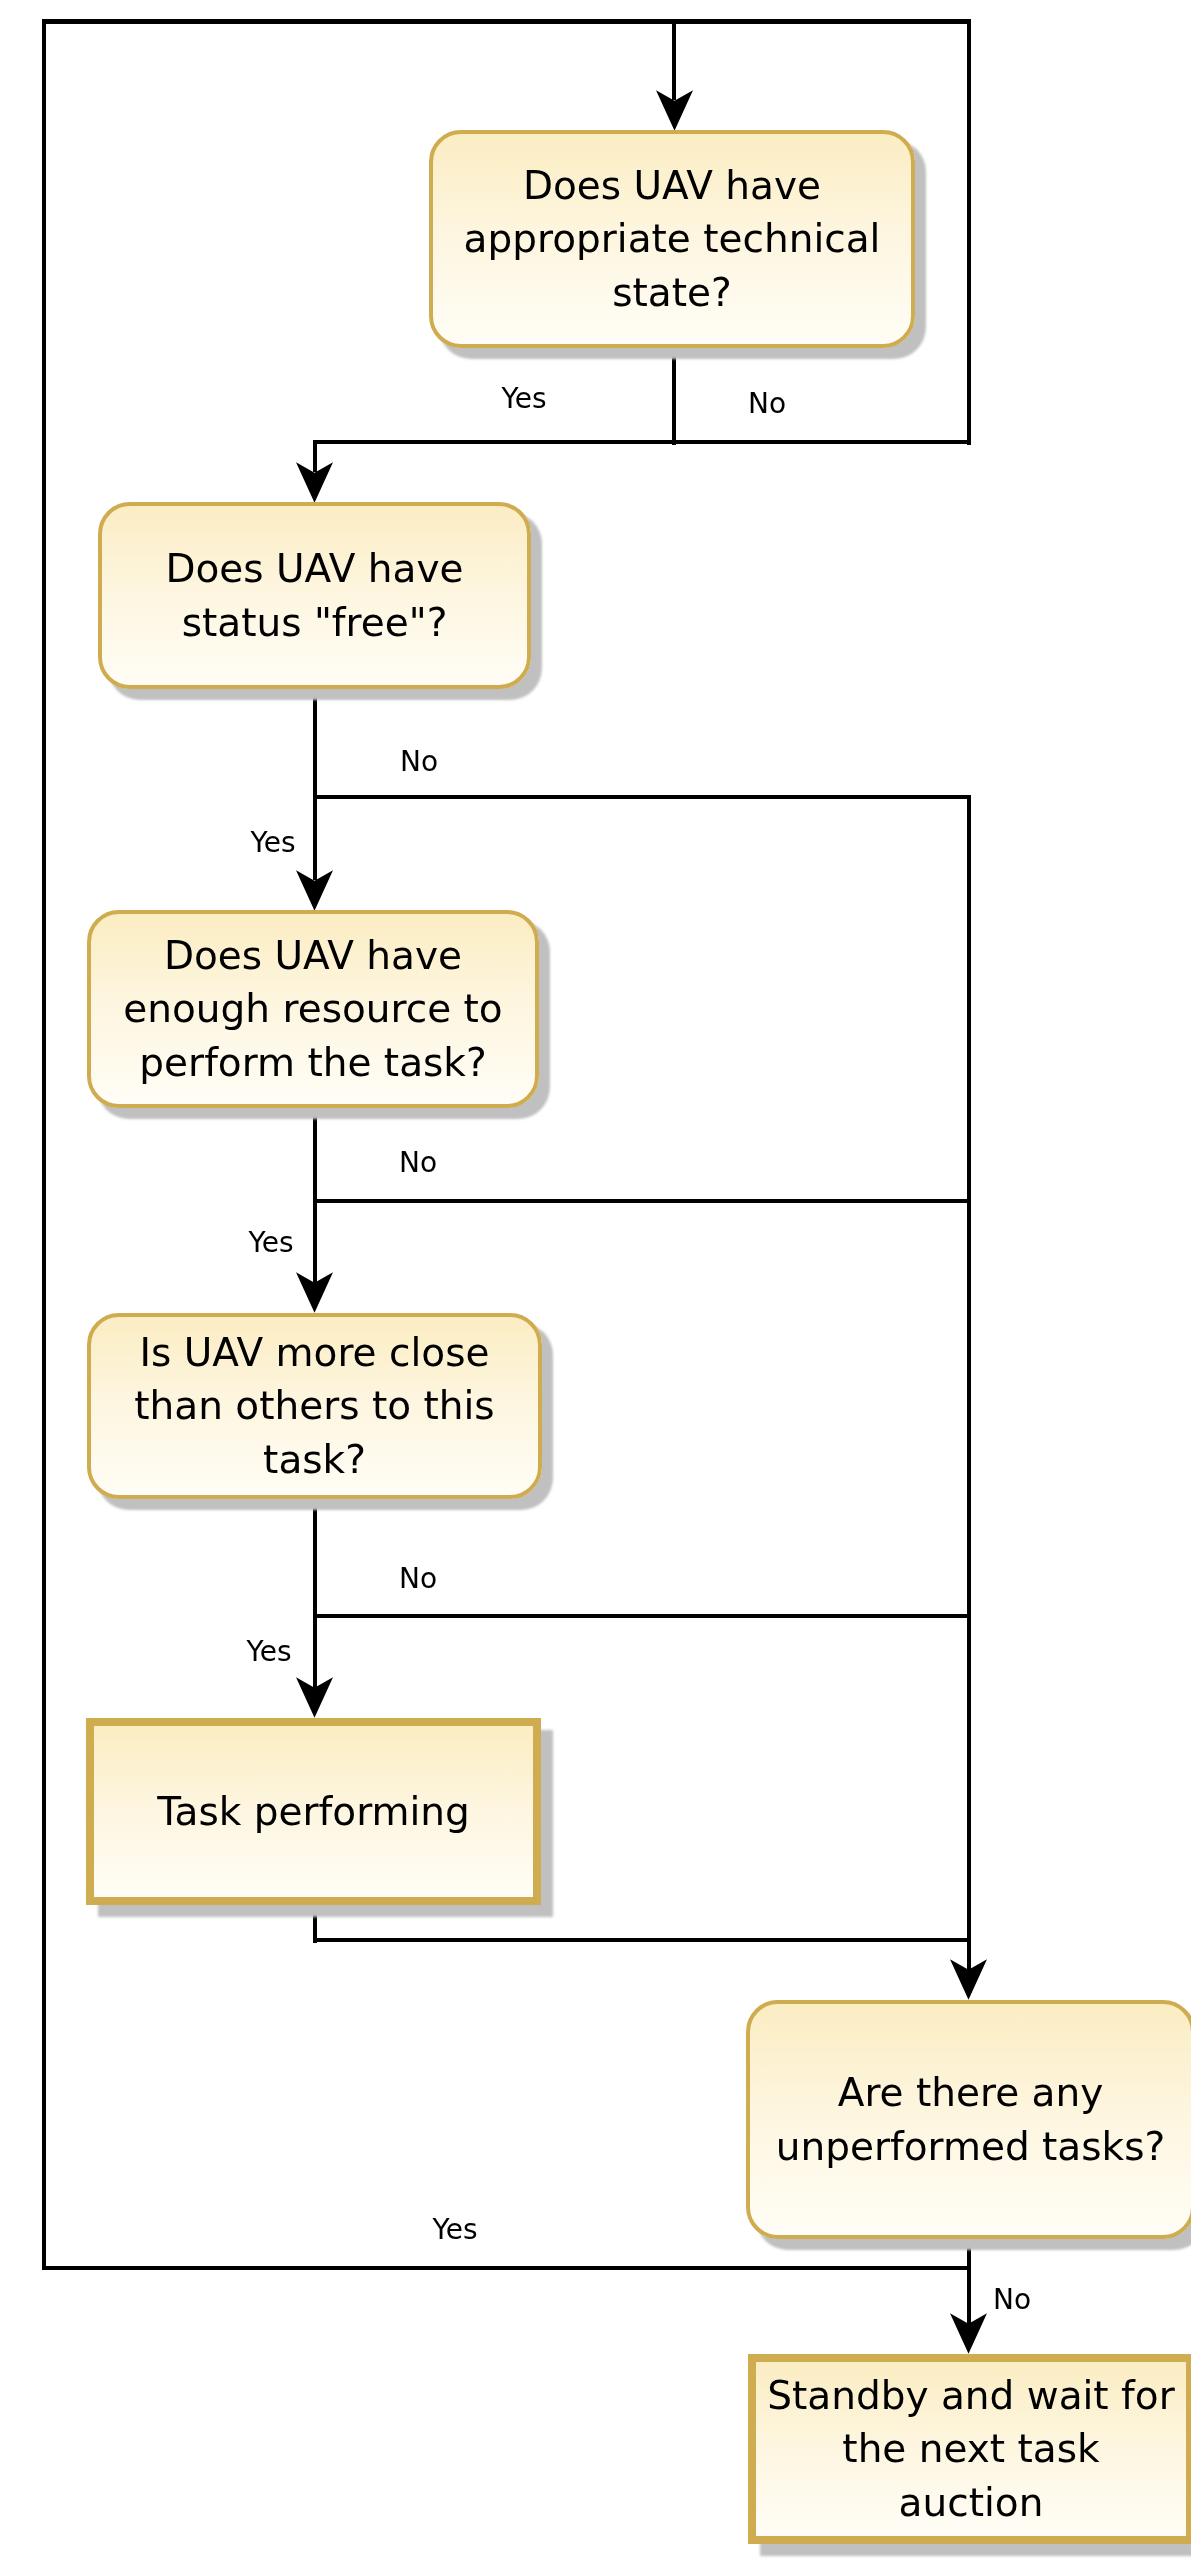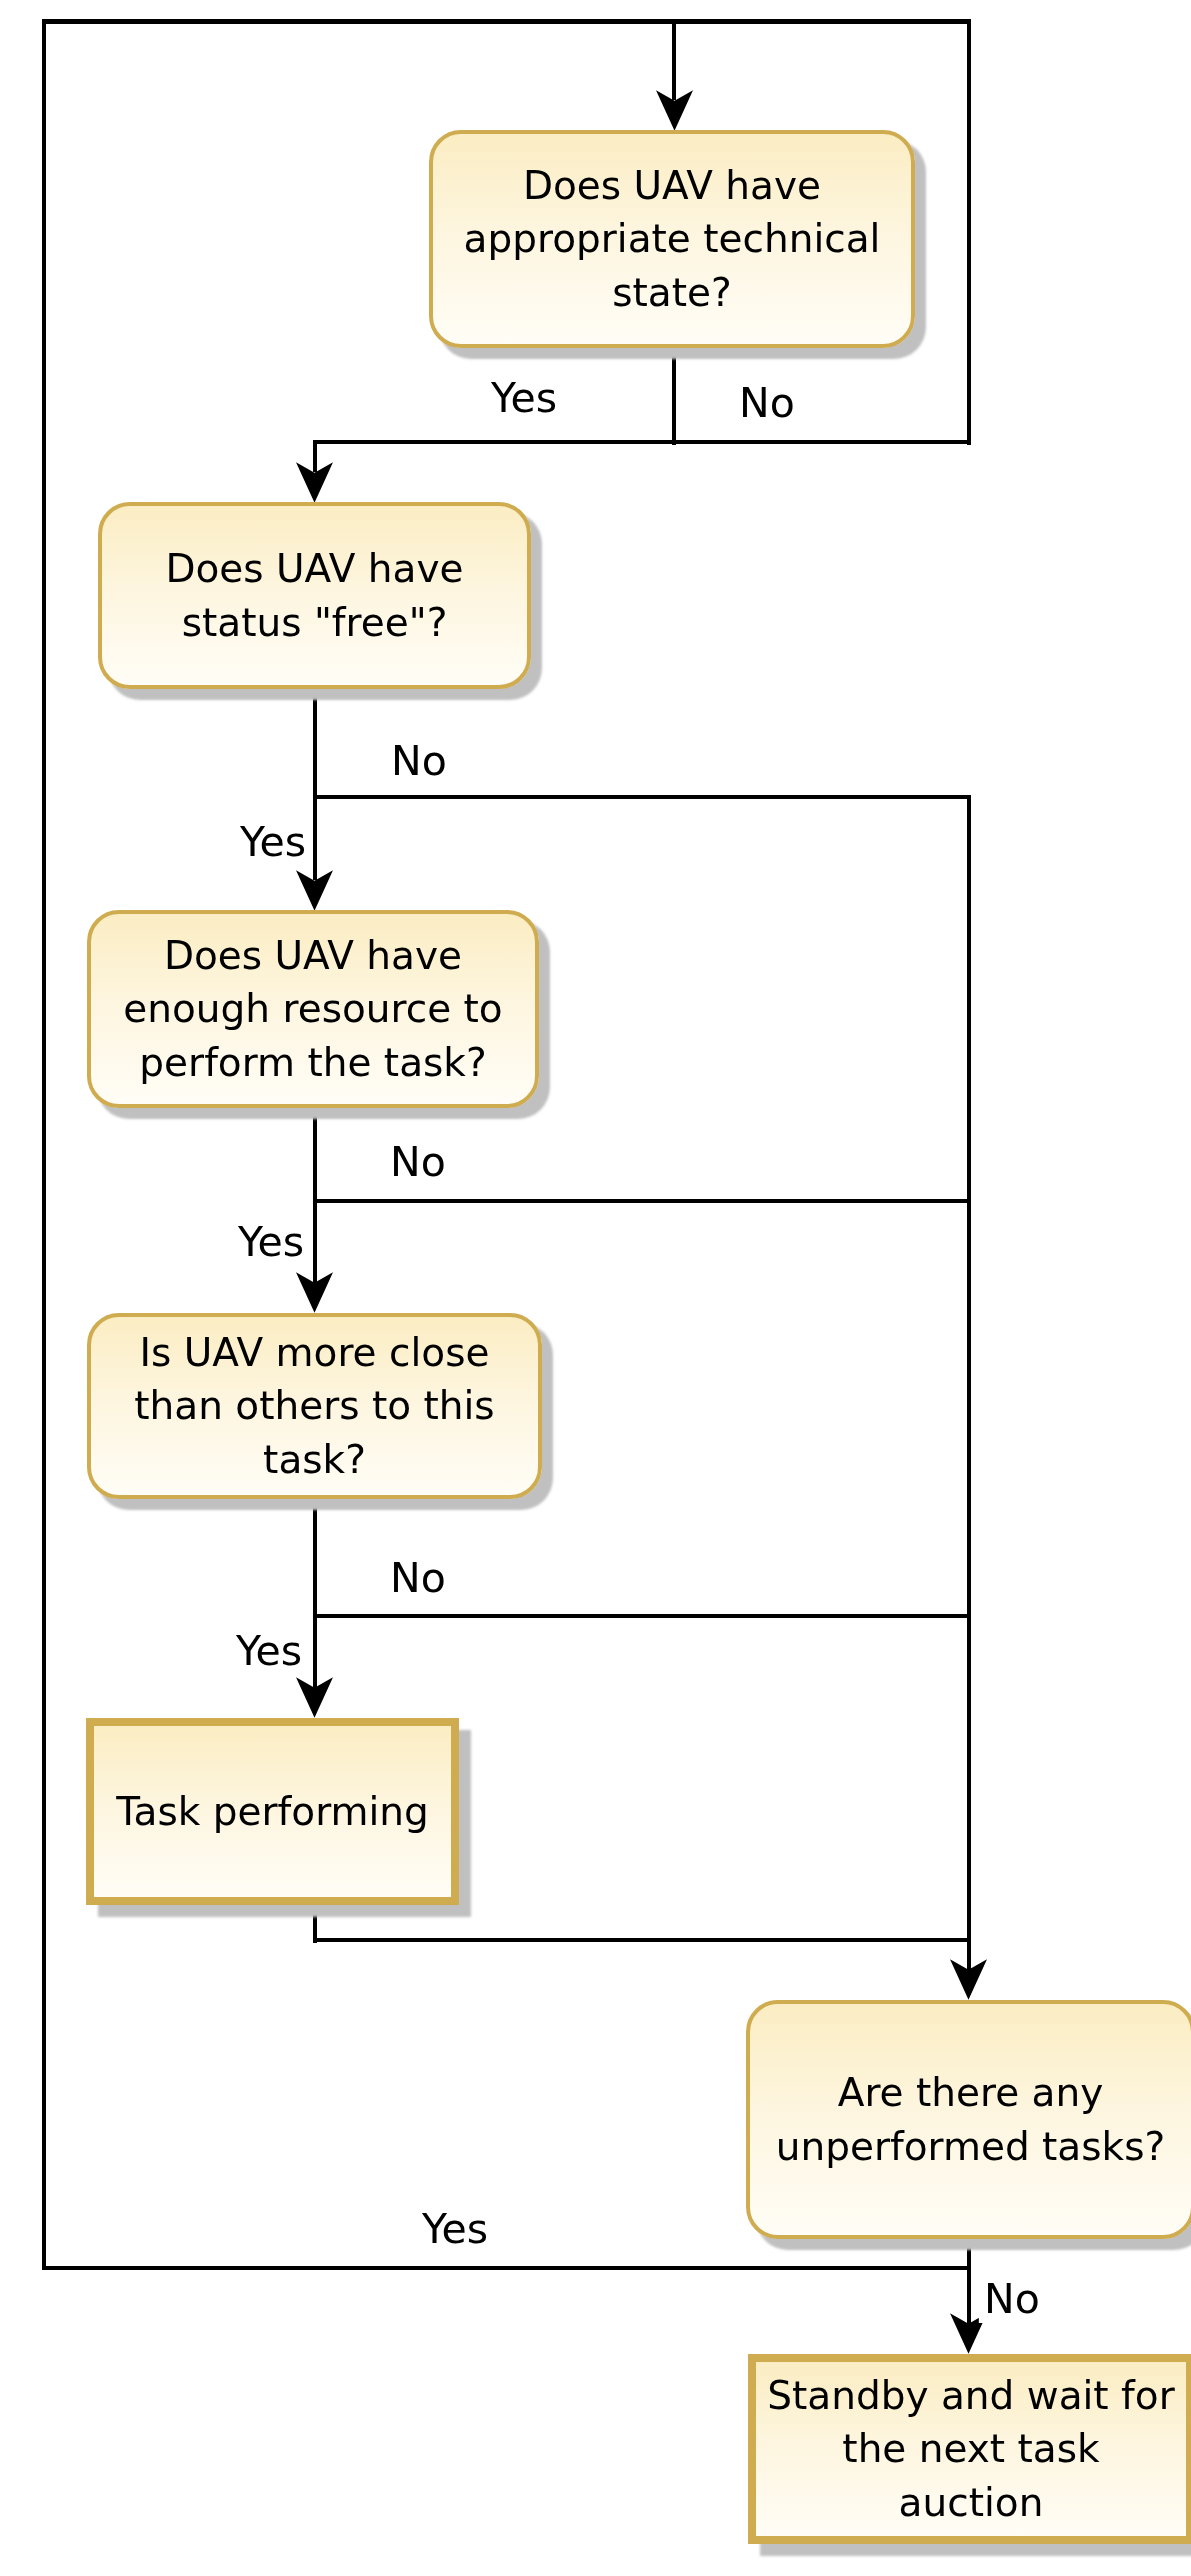--- a/index.html
+++ b/index.html
@@ -25,21 +25,21 @@
   .rounded{
     border:4.4px solid var(--border); border-radius:32px;
     box-shadow:10.6px 10.6px 2.6px var(--shadow);
   }
   .rect{
     border:8px solid var(--border); border-radius:0;
     box-shadow:11.5px 11.5px 2.6px var(--shadow);
   }
   .elabel{
     position:absolute; transform:translate(-50%,-50%);
-    font-size:41px; white-space:nowrap; background:var(--bg); padding:0 5.3px;
+    font-size:28px; white-space:nowrap; background:var(--bg); padding:0 5.3px;
   }
   .arrow{position:absolute; width:37px; height:41px;}
   .arrow polygon{fill:var(--line);}
 </style>
 </head>
 <body>
 
 <div id="canvas">
 
   <div class="line" style="left:17.6px;  top:19.4px;   width:929px; height:4.4px;"></div>
@@ -88,21 +88,21 @@
   </div>
   <div class="node rounded" style="left:74px;  top:502px;  width:433px; height:187px;">
     <span>Does UAV have status "free"?</span>
   </div>
   <div class="node rounded" style="left:63px;  top:910px; width:452px; height:198px;">
     <span>Does UAV have enough resource to perform the task?</span>
   </div>
   <div class="node rounded" style="left:63px;  top:1313px; width:455px; height:186px;">
     <span>Is UAV more close than others to this task?</span>
   </div>
-  <div class="node rect" style="left:62px;  top:1718px; width:373px; height:187px;">
+  <div class="node rect" style="left:62px;  top:1718px; width:455px; height:187px;">
     <span>Task performing</span>
   </div>
   <div class="node rounded" style="left:722px; top:2000px; width:449px; height:239px;">
     <span>Are there any unperformed tasks?</span>
   </div>
   <div class="node rect" style="left:724px; top:2354px; width:446px; height:190px;">
     <span>Standby and wait for the next task auction</span>
   </div>
 
   <div class="elabel" style="left:500px; top:398px;">Yes</div>

